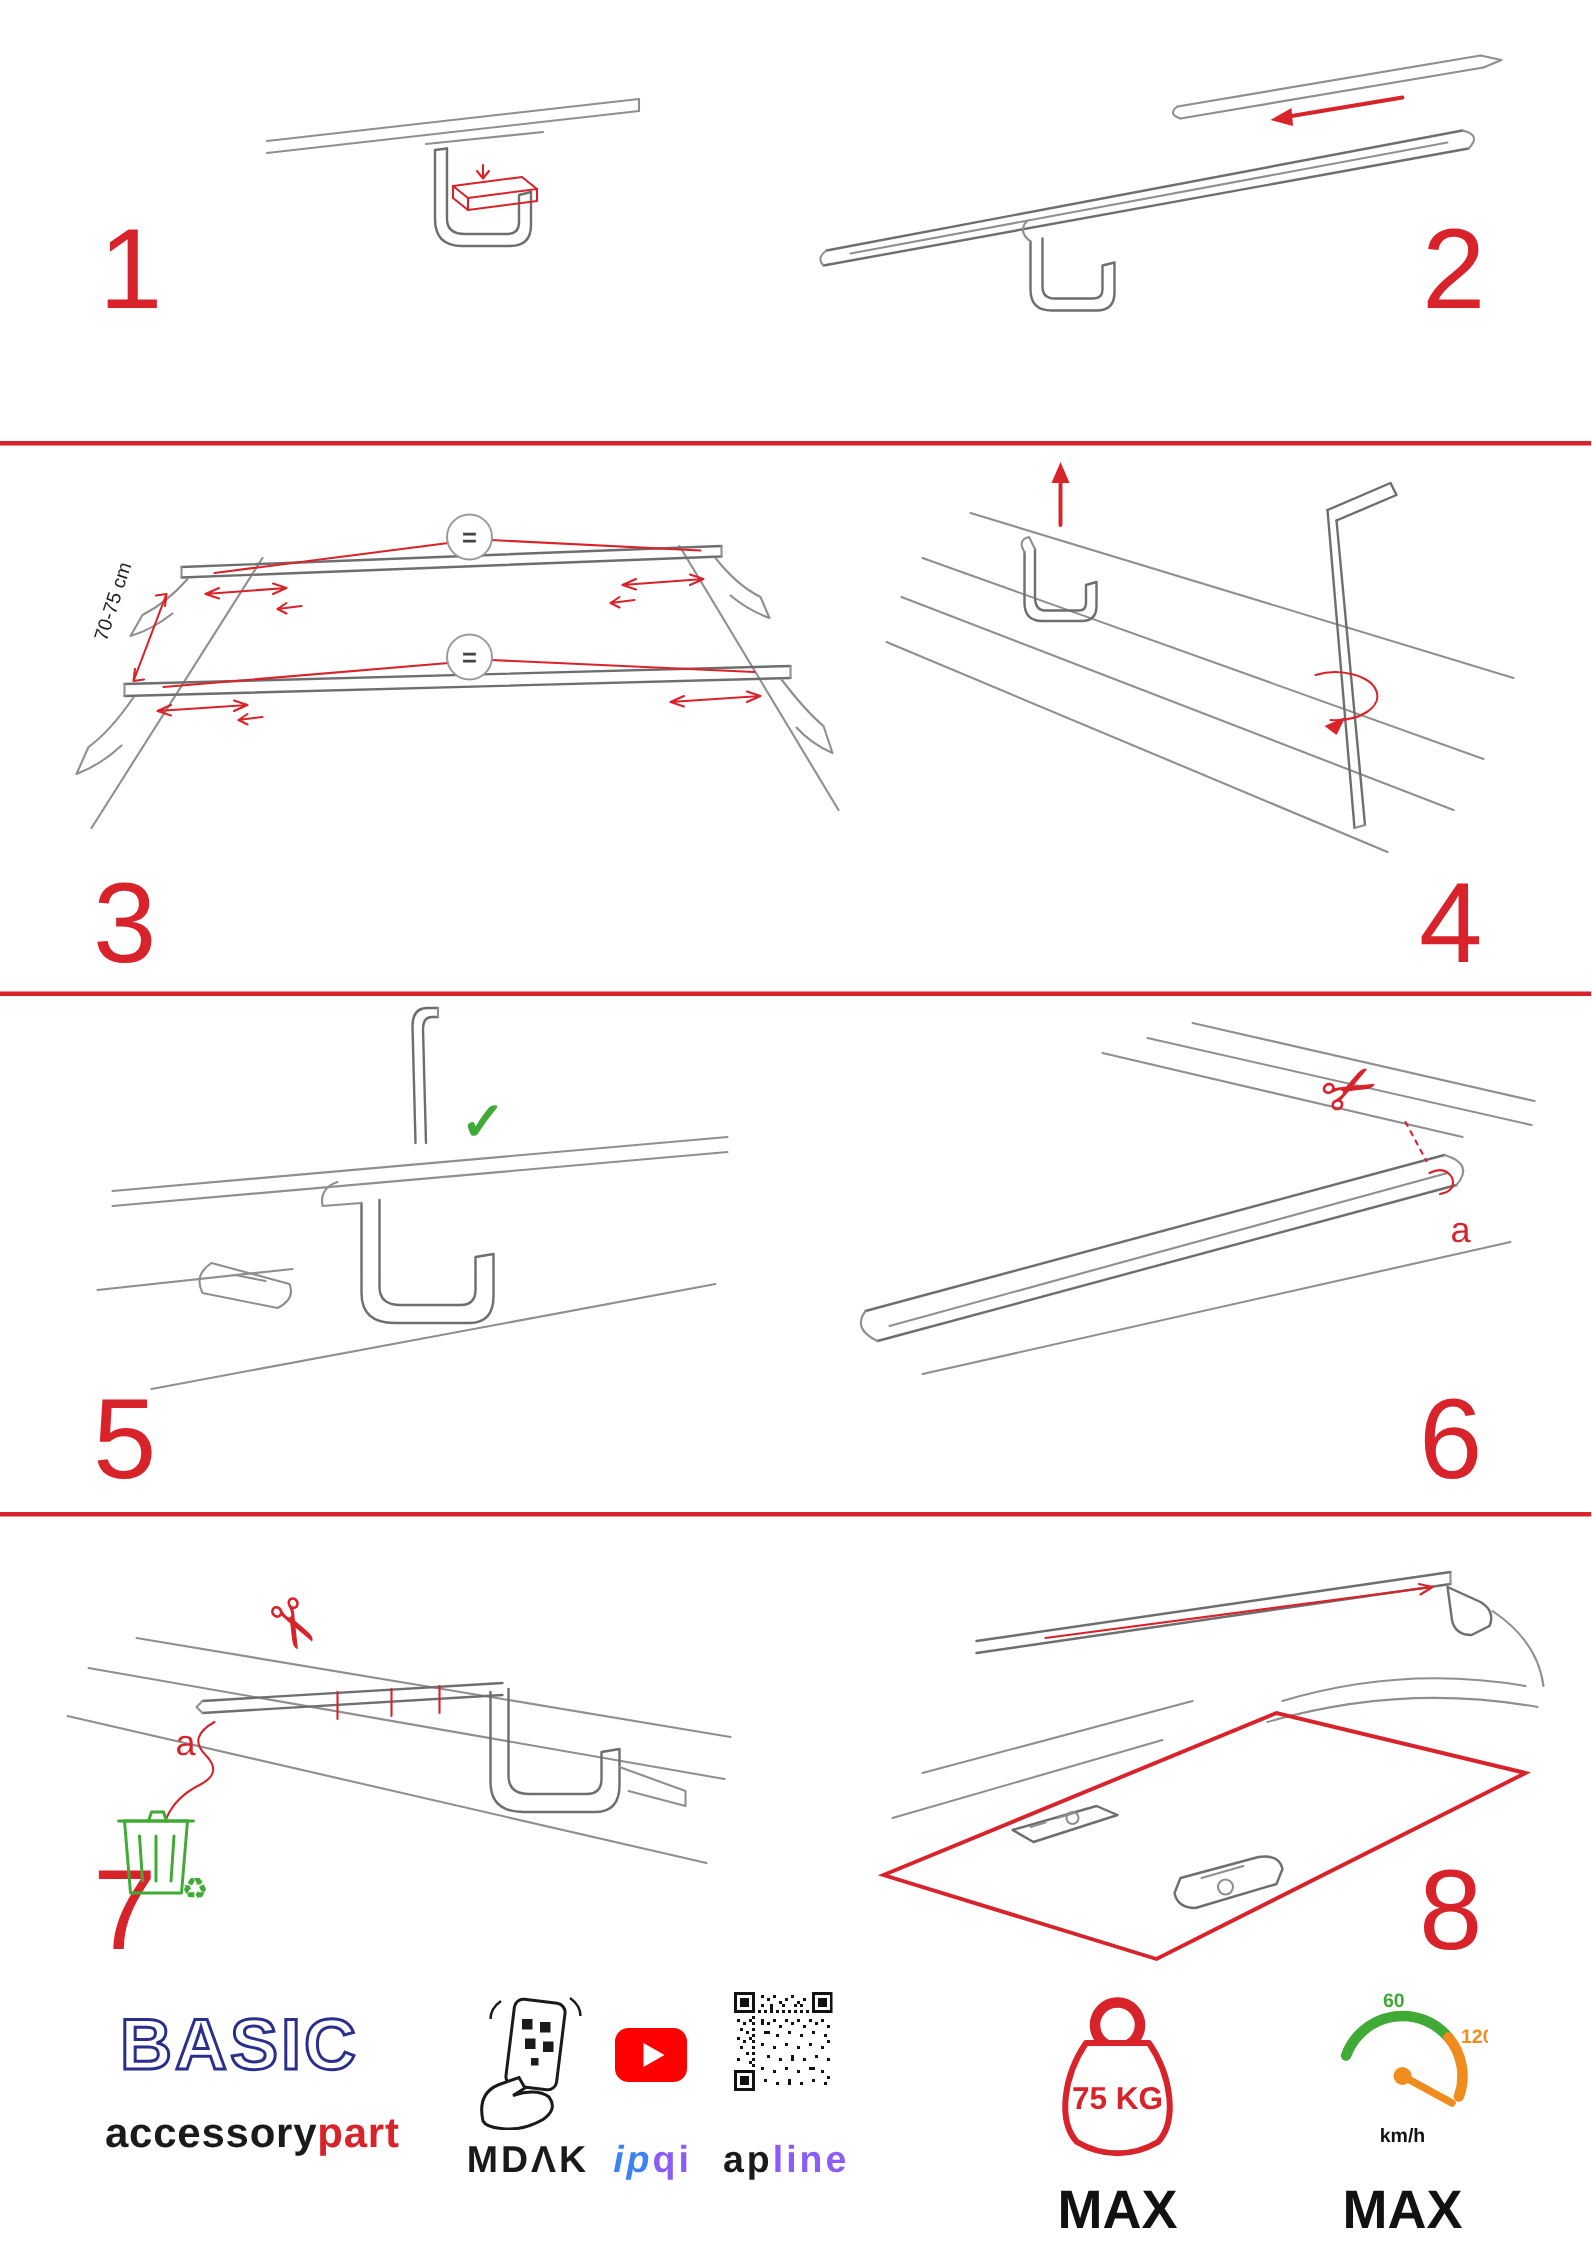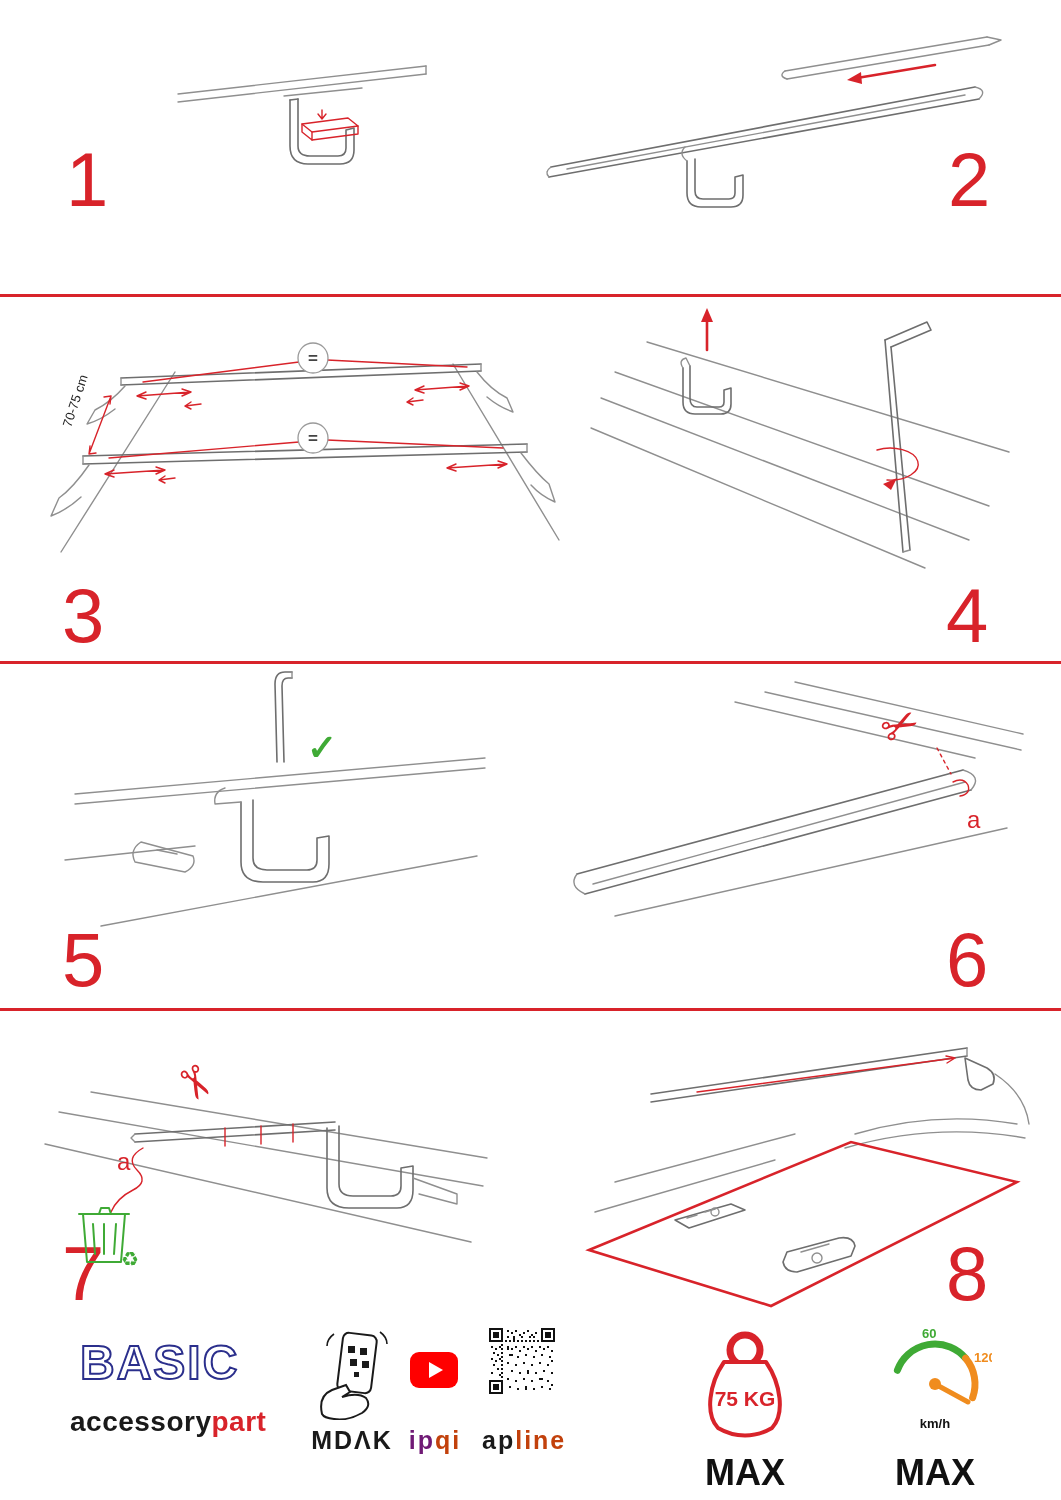--- a/index.html
+++ b/index.html
@@ -27,22 +27,22 @@
   .check   { font-size:36px; fill:#3faa35; font-weight:bold; }
   .recycle { font-size:20px; fill:#3faa35; }
   .dimtext { font-size:13px; fill:#222; }
 
   
   .brand-sub { position:absolute; font-size:28px; font-weight:bold; letter-spacing:.5px; }
   .brand-sub .w1 { color:#1a1a1a; }
   .brand-sub .w2 { color:#d8232a; }
   .partner { position:absolute; font-size:25px; font-weight:bold; letter-spacing:2px; text-align:center; }
   .partner .g1 { color:#1a1a1a; }
-  .partner .gray { color:#701a75; }
-  .partner .r { color:#c2410c; }
+  .partner .gray { color:#3b82f6;font-style:italic; }
+  .partner .r { color:#8b5cf6; }
   .maxlabel { position:absolute; font-size:36px; font-weight:bold; color:#111; text-align:center; }
   .kgtext { font-size:21px; font-weight:bold; fill:#d8232a; text-anchor:middle; }
   .speedtick { font-size:13px; font-weight:bold; }
   .kmh { font-size:13px; fill:#111; text-anchor:middle; font-weight:bold; }
 </style>
 </head>
 <body>
 
 <div class="page">
 

